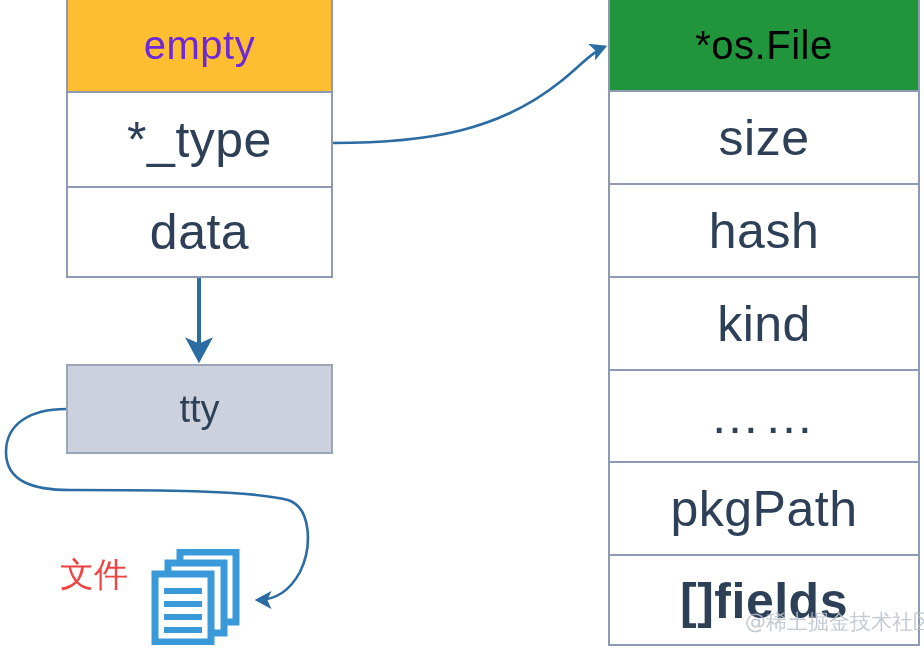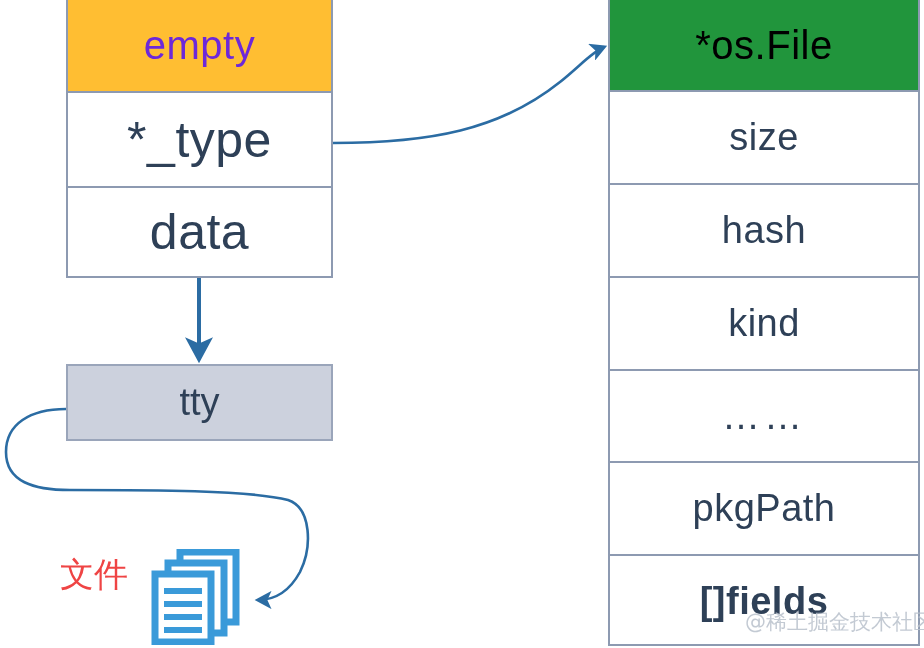--- a/index.html
+++ b/index.html
@@ -61,41 +61,41 @@
   #empty-struct .row-data { height: 88px; }
 
   
   #osfile-struct {
     left: 608px;
     top: 0px;
     width: 312px;
     height: 646px;
     border-top: none;
   }
-  #osfile-struct .cell { font-size: 38px; }
+  #osfile-struct .cell { font-size: 50px; }
   #osfile-struct .row-head {
     height: 92px;
     background: #21953c;
     color: #000000;
     font-size: 40px;
   }
   #osfile-struct .row-field { height: 93px; }
   #osfile-struct .row-dots {
     height: 92px;
     letter-spacing: 4px;
   }
   #osfile-struct .row-last { height: 90px; border-bottom: none; font-weight: bold; }
 
   
   #tty-box {
     position: absolute;
     left: 66px;
     top: 364px;
     width: 267px;
-    height: 77px;
+    height: 90px;
     box-sizing: border-box;
     border: 2px solid #9aa5ba;
     background: #ccd1dd;
     display: flex;
     align-items: center;
     justify-content: center;
     font-size: 38px;
     color: #2e4057;
   }
 

